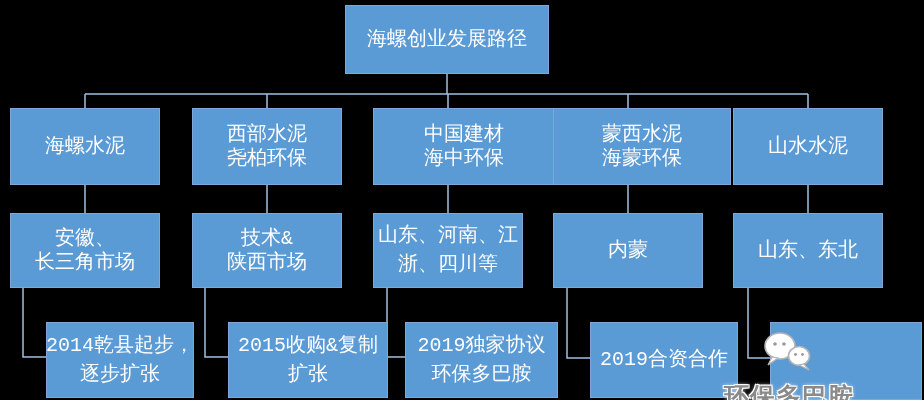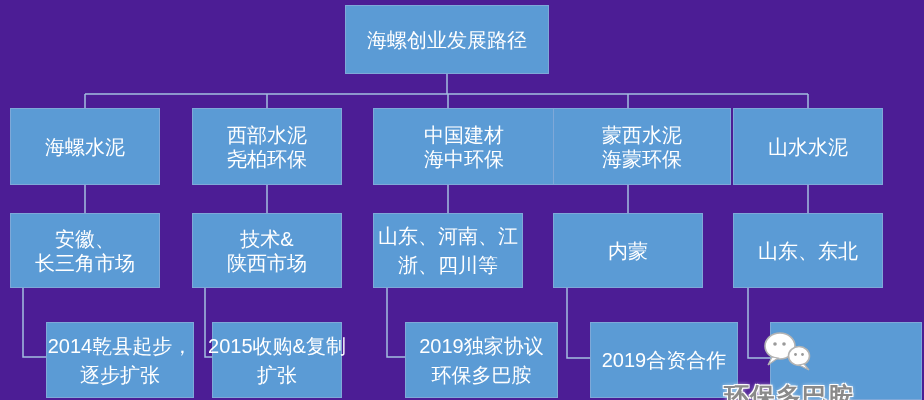--- a/index.html
+++ b/index.html
@@ -1,18 +1,18 @@
 <!DOCTYPE html>
 <html><head>
 <meta charset="utf-8">
 <style>
   html,body{margin:0;padding:0;background:#ffffff;}
   .canvas{
-    position:relative;width:924px;height:400px;background:#4c1d95;overflow:hidden;
-    font-family:Liberation Sans, sans-serif;
+    position:relative;width:924px;height:400px;background:#000000;overflow:hidden;
+    font-family:Liberation Mono, monospace;
   }
   svg.connectors{position:absolute;left:0;top:0;z-index:1;}
   .node{
     position:absolute;z-index:2;background:#5B9BD5;border:1px solid #7FA8D8;
     box-sizing:border-box;color:#ffffff;display:flex;flex-direction:column;
     align-items:center;justify-content:center;text-align:center;
     font-size:20px;line-height:24px;
   }
   .node.root{font-size:20px;}
   .node.spread{row-gap:0;}
@@ -24,21 +24,21 @@
   .b-r1c2{left:192px;top:108px;width:150px;height:77px;}
   .b-r1c3{left:373px;top:108px;width:182px;height:77px;}
   .b-r1c4{left:553px;top:108px;width:178px;height:77px;}
   .b-r1c5{left:733px;top:108px;width:150px;height:77px;}
   .b-r2c1{left:10px; top:213px;width:150px;height:75px;}
   .b-r2c2{left:192px;top:213px;width:150px;height:75px;}
   .b-r2c3{left:373px;top:213px;width:150px;height:75px;}
   .b-r2c4{left:553px;top:213px;width:150px;height:75px;}
   .b-r2c5{left:733px;top:213px;width:150px;height:75px;}
   .b-r3c1{left:46px; top:322px;width:148px;height:76px;}
-  .b-r3c2{left:212px;top:322px;width:130px;height:76px;}
+  .b-r3c2{left:228px;top:322px;width:160px;height:76px;}
   .b-r3c3{left:405px;top:322px;width:153px;height:76px;}
   .b-r3c4{left:590px;top:322px;width:148px;height:76px;}
   .b-r3c5{left:770px;top:322px;width:152px;height:78px;}
   
   .watermark{position:absolute;left:720px;top:330px;z-index:3;display:flex;align-items:center;flex-direction:column;}
   .wm-icon{width:52px;height:44px;}
   .wm-text{
     font-size:25px;font-weight:bold;color:#8a8a8a;letter-spacing:1px;white-space:nowrap;
     margin-left:4px;margin-top:6px;
     text-shadow:-1px -1px 0 #ffffff,1px -1px 0 #ffffff,-1px 1px 0 #ffffff,1px 1px 0 #ffffff,0 0 4px #ffffff;

